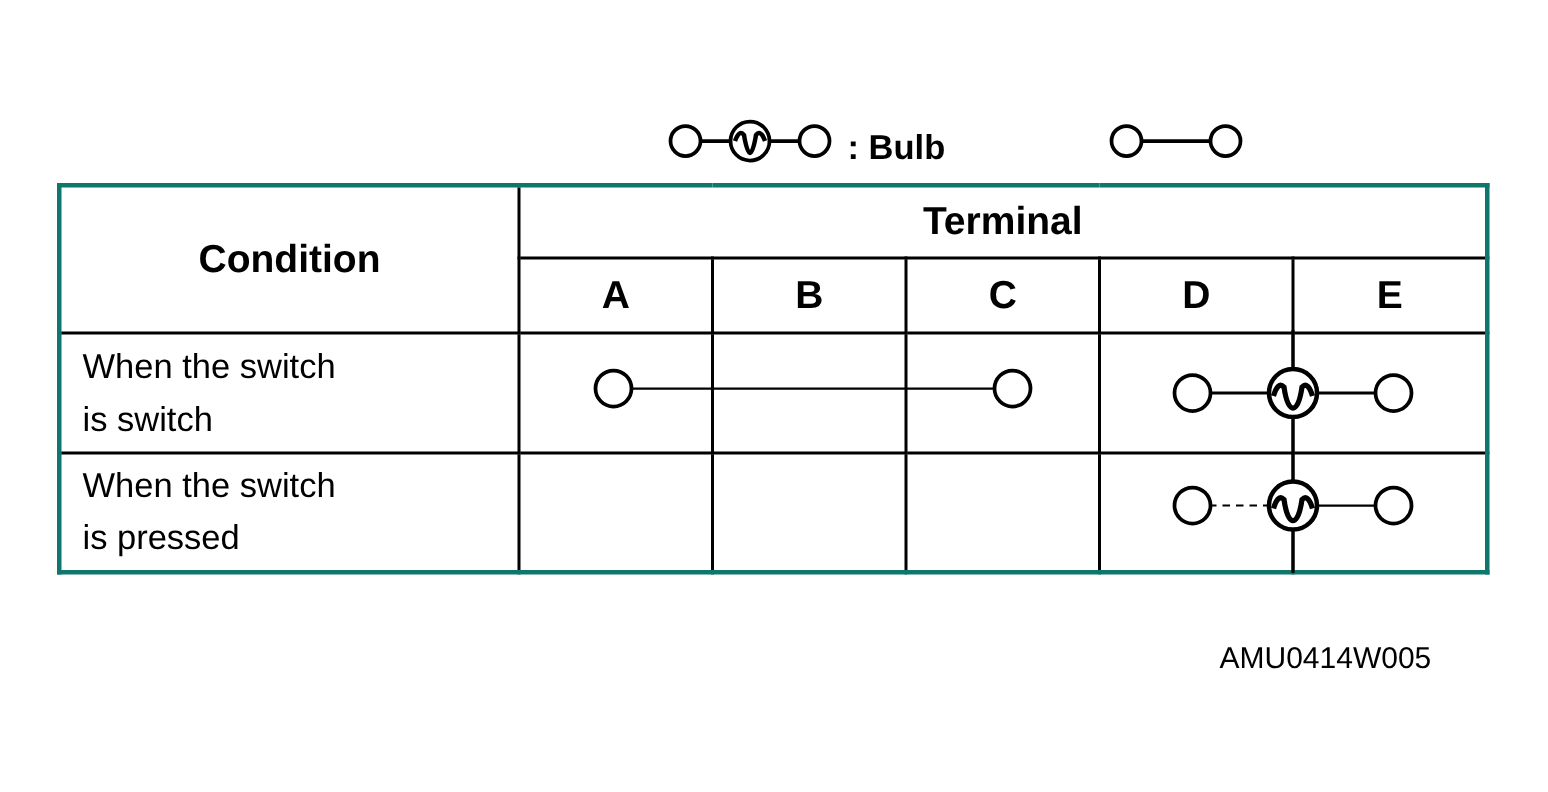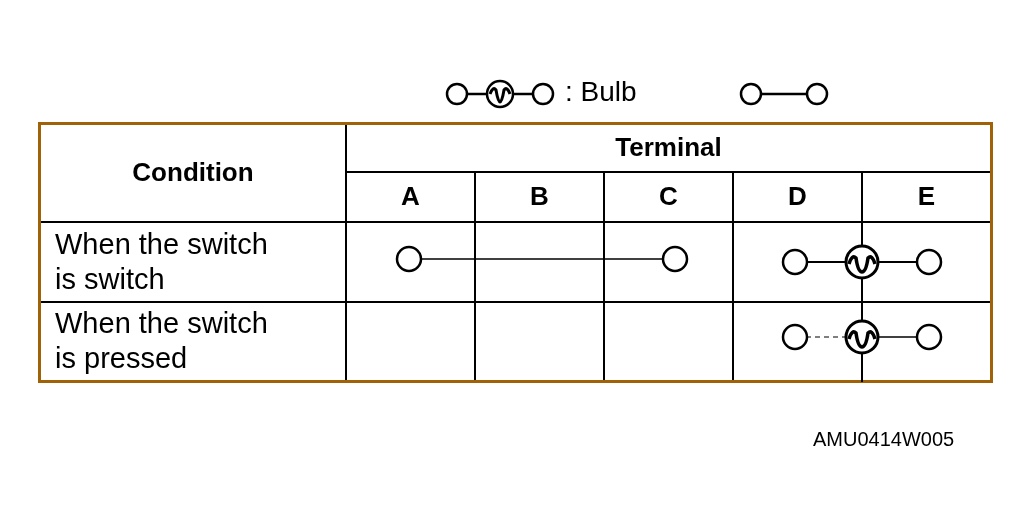--- a/index.html
+++ b/index.html
@@ -1,27 +1,27 @@
 <!DOCTYPE html>
 <html><head>
 <meta charset="utf-8">
 <style>
   html, body { margin: 0; padding: 0; background: #ffffff; }
   body { width: 1032px; height: 528px; position: relative; overflow: hidden;
          font-family: "Liberation Sans", "DejaVu Sans", sans-serif; color: #000; }
-  .legend { position: absolute; top: 76px; height: 36px; display: flex; align-items: flex-start; font-size: 28px; }
+  .legend { position: absolute; top: 76px; height: 36px; display: flex; align-items: flex-end; font-size: 23px; font-weight: bold; }
   .legend svg { display: block; }
   .legend-bulb { left: 443px; }
   .legend-cont { left: 737px; }
   .legend span { margin-left: 4px; }
   table.grid { position: absolute; left: 38px; top: 122px; border-collapse: collapse;
-               border: 3px solid #a16207; }
+               border: 3px solid #0f766e; }
   table.grid td { border: 2px solid #000; padding: 0; position: relative; }
   .hdr { font-weight: bold; font-size: 26px; text-align: center; }
-  .cond { font-size: 29px; line-height: 35px; padding-left: 14px !important; vertical-align: middle; text-align: left; }
+  .cond { font-size: 23px; line-height: 35px; padding-left: 14px !important; vertical-align: middle; text-align: left; }
   .overlay { position: absolute; left: 0; top: 0; pointer-events: none; }
   .code { position: absolute; left: 813px; top: 428px; font-size: 20px; }
 </style>
 </head>
 <body>
 
 <div class="legend legend-bulb">
   <svg width="118" height="36" viewBox="0 0 118 36">
     <circle cx="14" cy="18" r="10" fill="none" stroke="#000" stroke-width="2.5"></circle>
     <line x1="24" y1="18" x2="44" y2="18" stroke="#000" stroke-width="2.5"></line>

